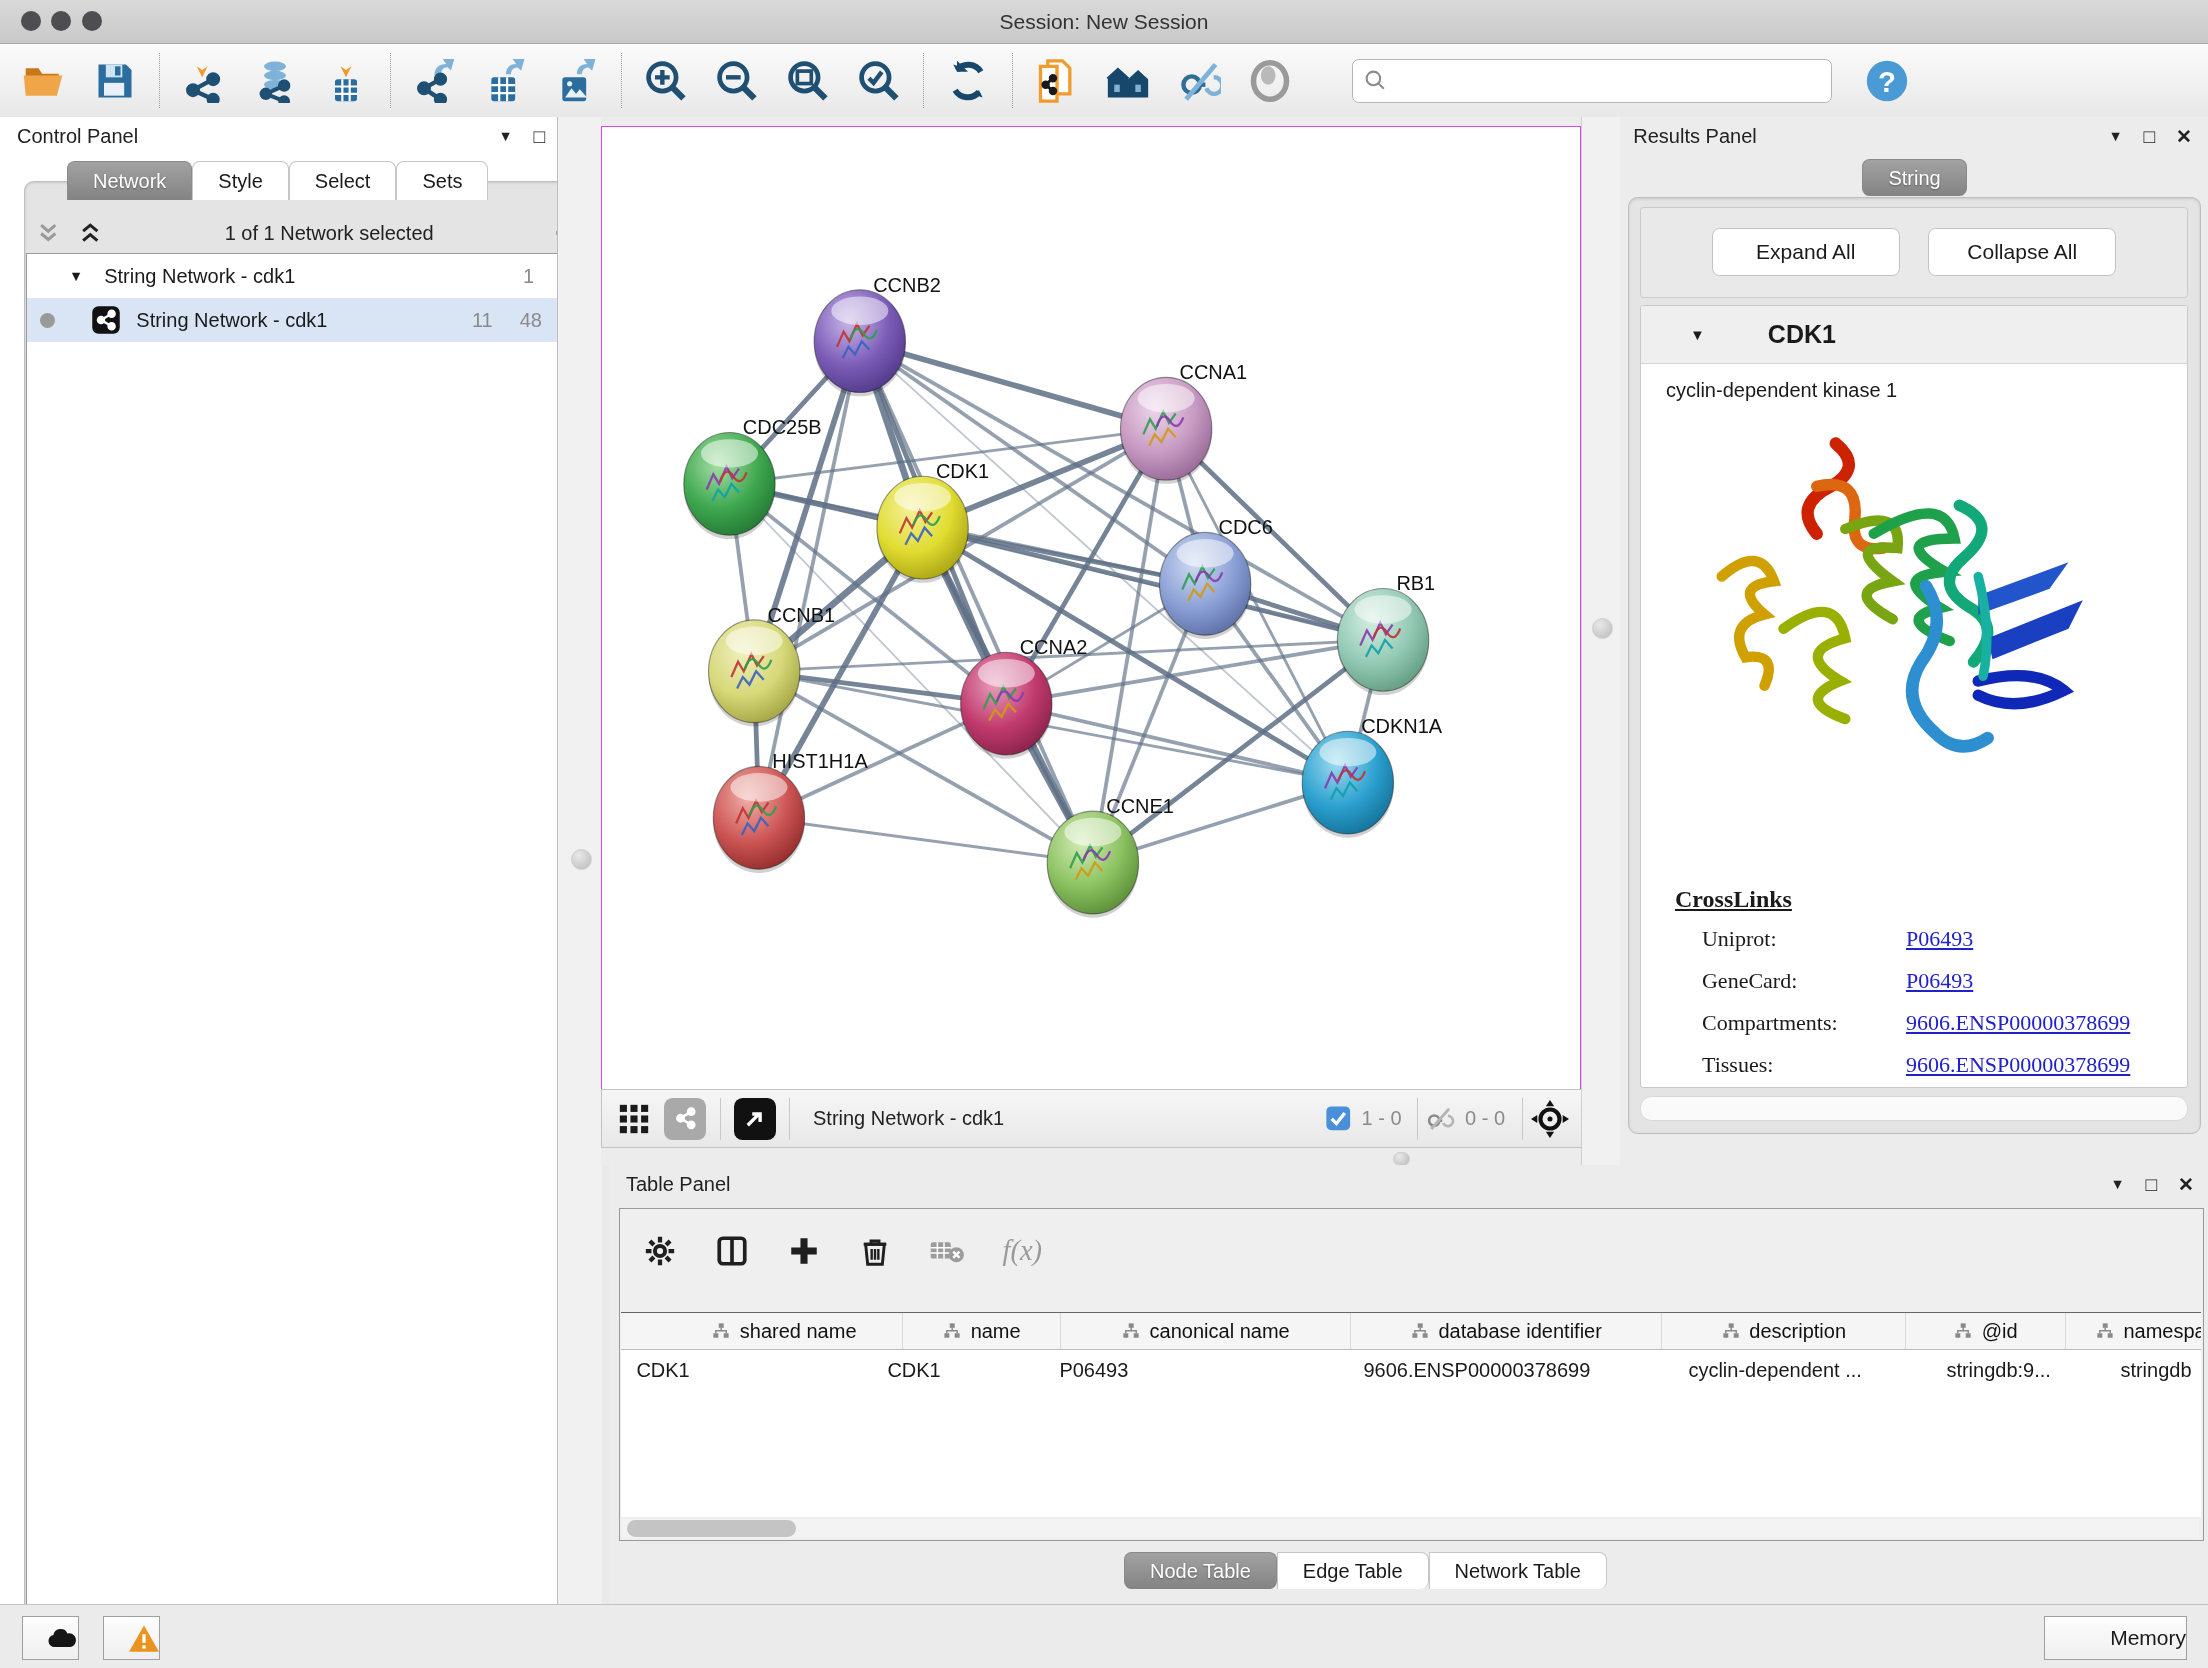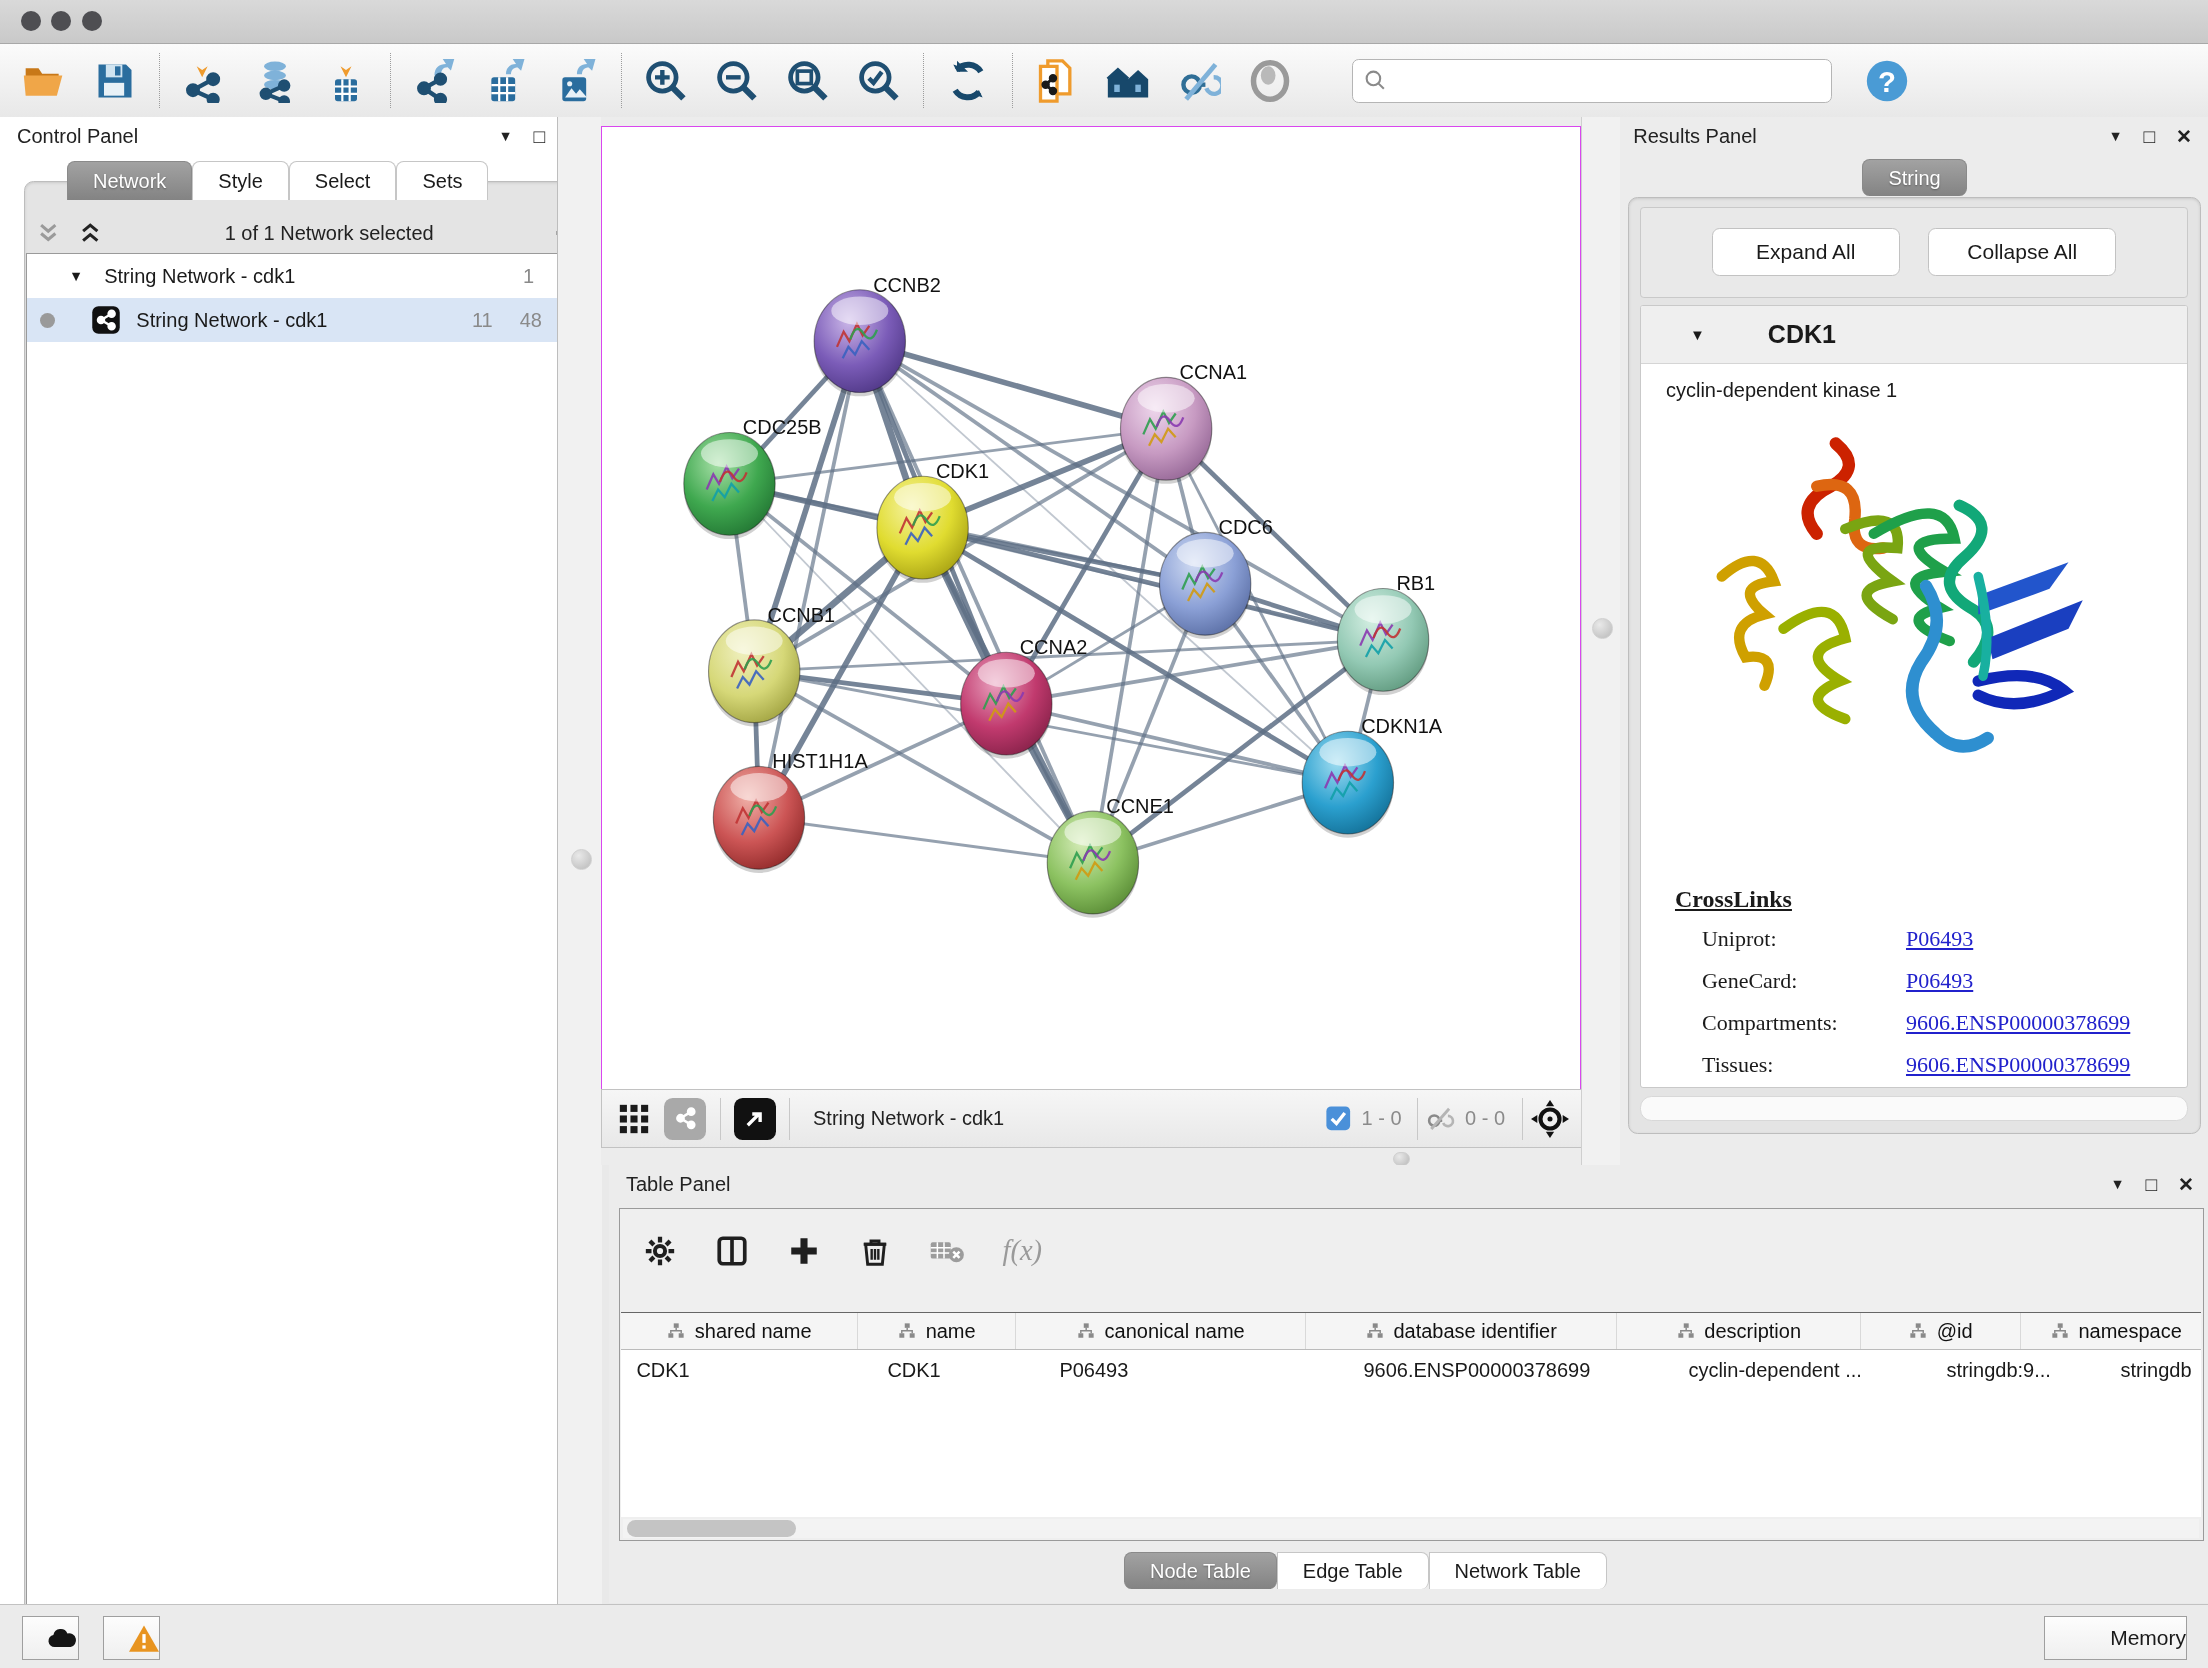--- a/index.html
+++ b/index.html
@@ -80,21 +80,21 @@
   #rp-hscroll{position:absolute;left:11.4px;top:898px;width:546px;height:23px;background:#fafafa;
     border:1px solid #d8d8d8;border-radius:11.4px;}
   
   #table-panel{position:absolute;left:609px;top:1165px;width:1600px;height:438px;background:#ececec;}
   #tp-header{position:absolute;left:17px;right:15px;top:7.6px;display:flex;align-items:center;}
   #tp-box{position:absolute;left:9.5px;top:43px;width:1583px;height:331px;border:1px solid #9a9a9a;background:#efefef;}
   #tp-toolbar{position:absolute;left:23px;top:13.3px;height:57px;display:flex;align-items:center;gap:38px;}
   #fx-label{font-size:28.5px;font-style:italic;color:#9a9a9a;font-family:"Liberation Serif",serif;}
   #tp-table{position:absolute;left:1.9px;top:103px;right:1.9px;bottom:23px;background:#fff;
     border-top:1.9px solid #666;overflow:hidden;}
-  #tp-headrow{display:flex;background:#f5f5f5;border-bottom:1px solid #bbb;height:36px;}
+  #tp-headrow{display:flex;background:#f5f5f5;border-bottom:1px solid #bbb;height:36px;padding-left:45px;}
   .th{display:flex;align-items:center;justify-content:center;gap:9.5px;font-size:20px;color:#111;
     border-right:1px solid #d9d9d9;overflow:hidden;white-space:nowrap;flex:none;}
   #tp-bodyrow{display:flex;height:40px;align-items:center;}
   .td{font-size:20px;padding-left:15px;overflow:hidden;white-space:nowrap;flex:none;}
   #tp-scroll{position:absolute;left:3.8px;right:3.8px;bottom:1.9px;height:19px;background:#f3f3f3;}
   #tp-thumb{position:absolute;left:3.8px;top:1px;width:169px;height:17px;background:#c4c4c4;border-radius:8.6px;}
   #tp-tabs{position:absolute;left:515px;top:387px;display:flex;}
   #tp-tabs .tabbtn{border-radius:7.6px;height:36px;}
   #tp-tabs .tabbtn:not(.active){border-radius:0 7.6px 7.6px 0;}
   
@@ -108,20 +108,21 @@
 </style>
 </head>
 <body>
 
 <div id="app">
 
   <div id="titlebar">
     <div class="traffic" style="left:21px"></div>
     <div class="traffic" style="left:51px"></div>
     <div class="traffic" style="left:82px"></div>
+    <div id="win-title">Session: New Session</div>
   </div>
 
   <div id="toolbar">
     <div class="tgroup">
       <div class="ticon">
         <svg viewBox="0 0 24 24">
             <path d="M2 5h7l2 3h9v3H2z" fill="#c87818"></path>
             <path d="M1 9h21l-3 11H2z" fill="#f0a648"></path>
           </svg>
       </div>

